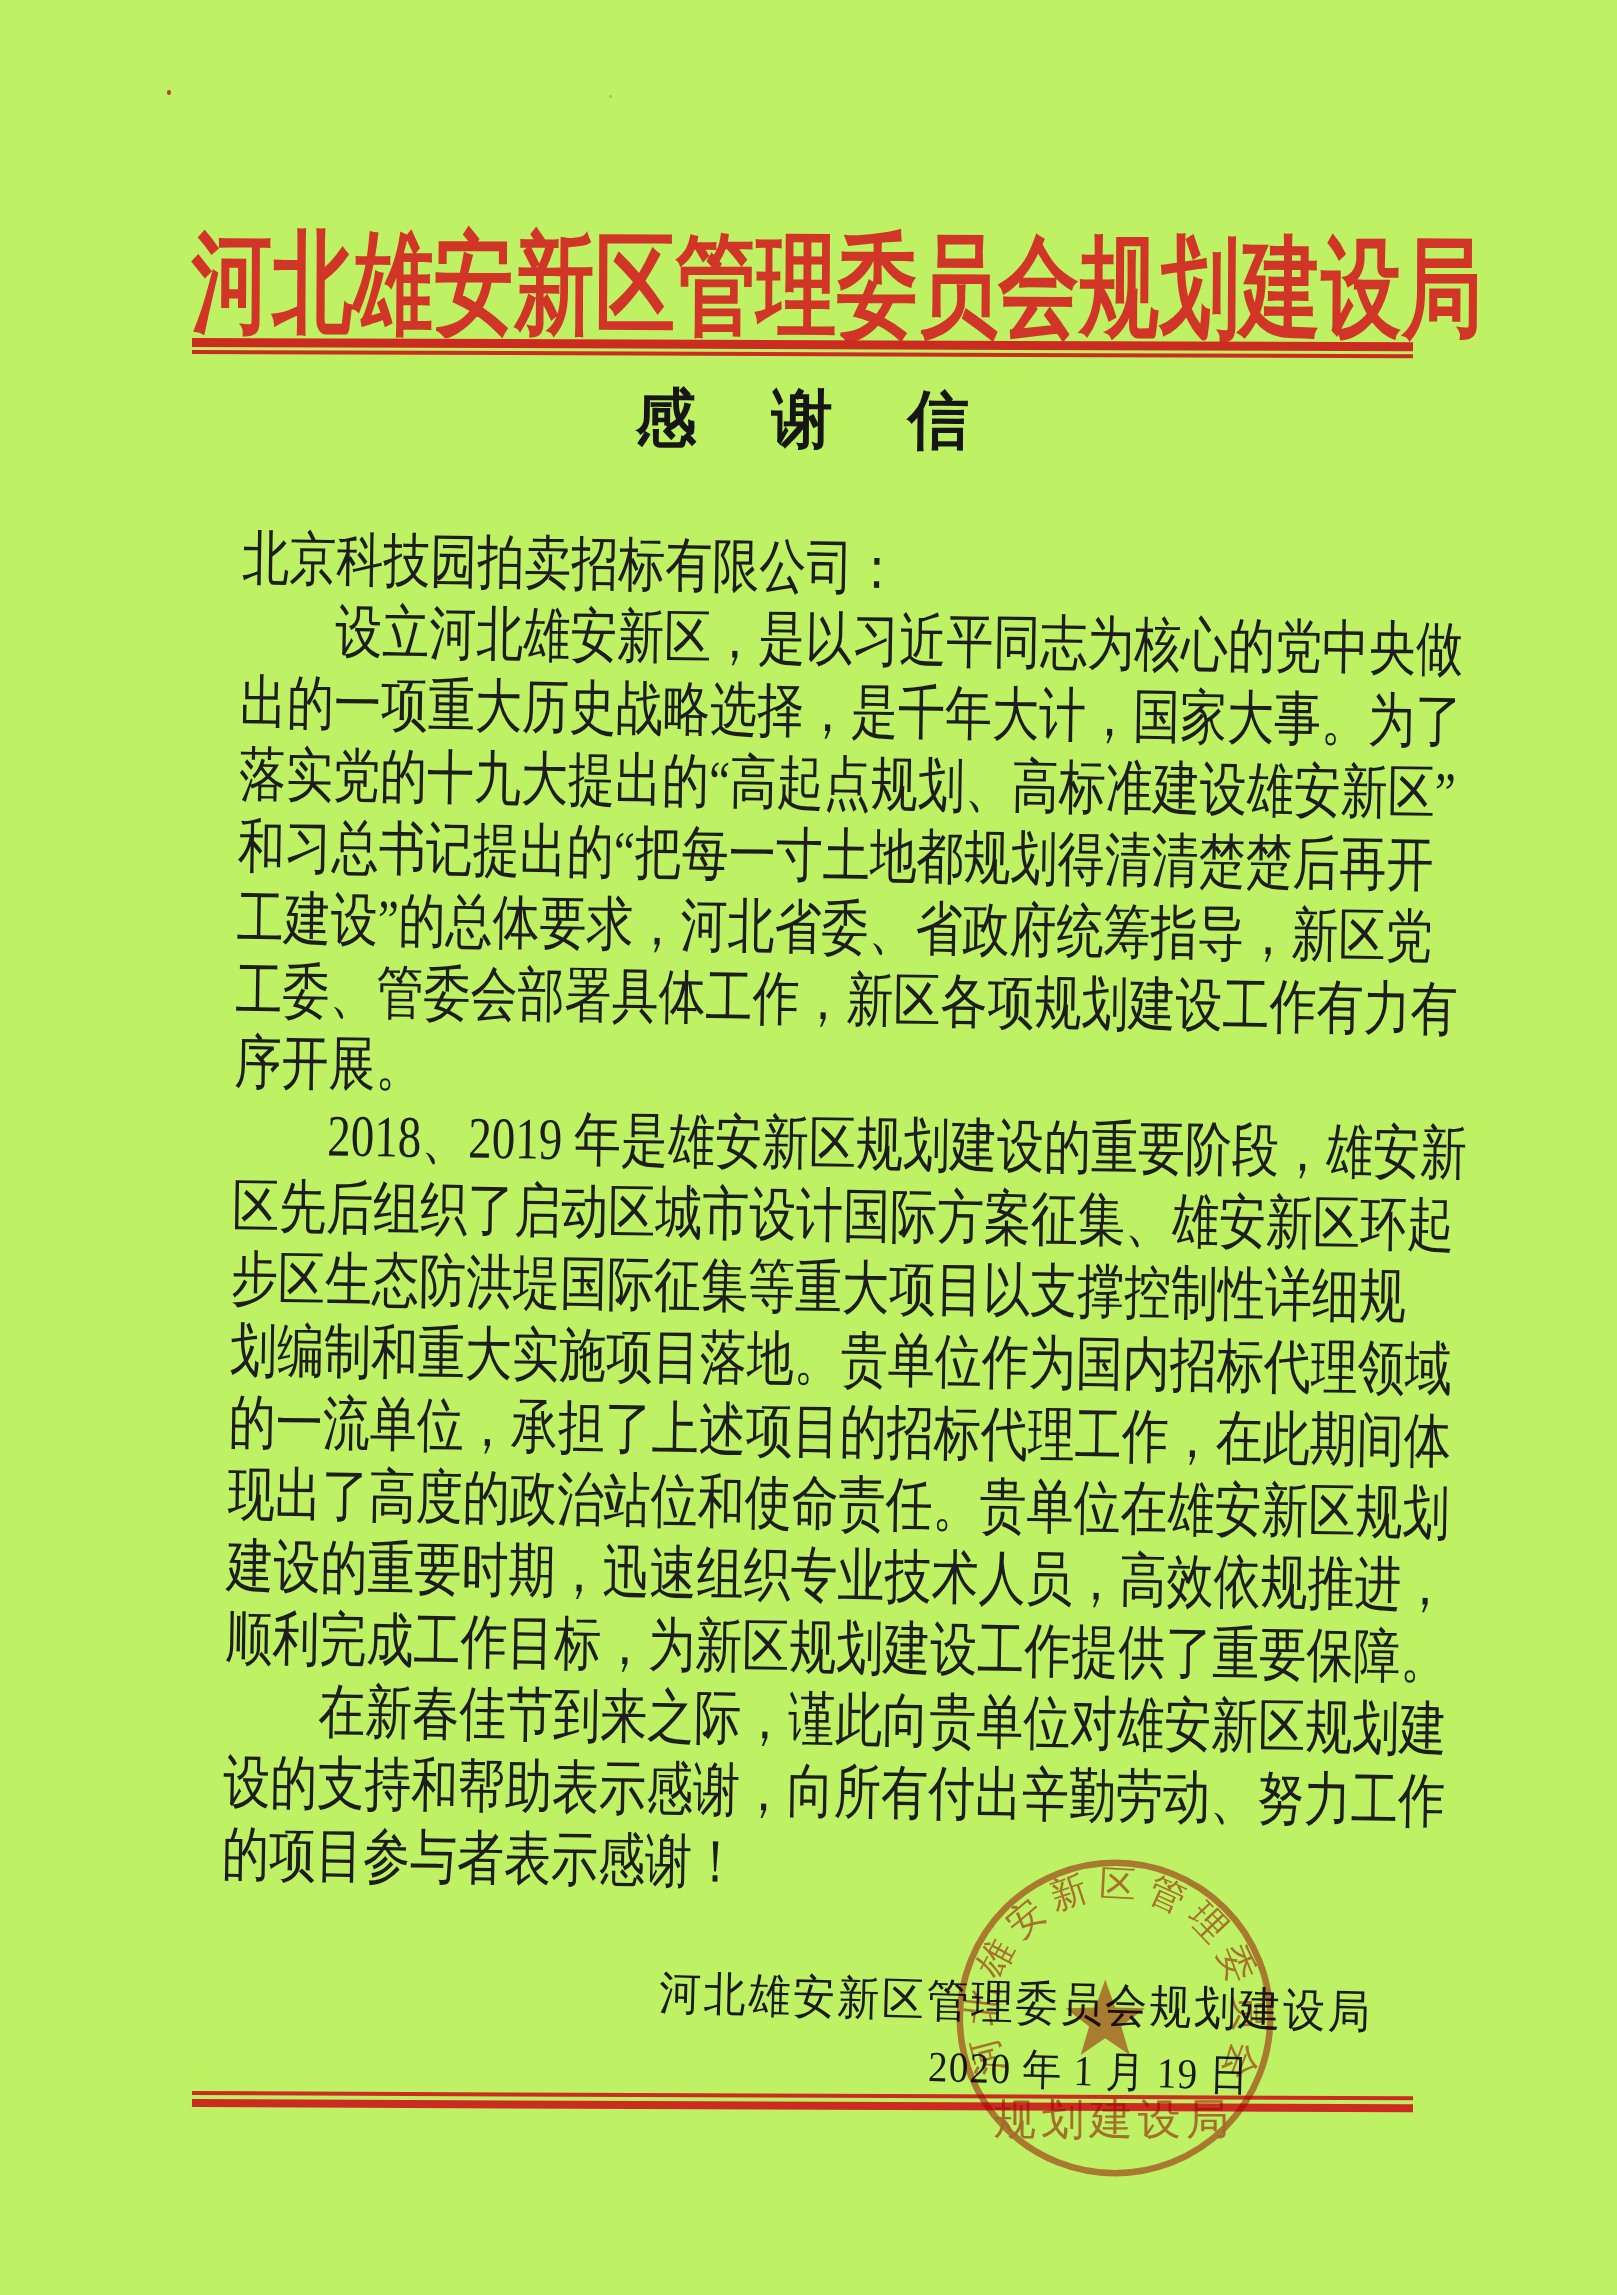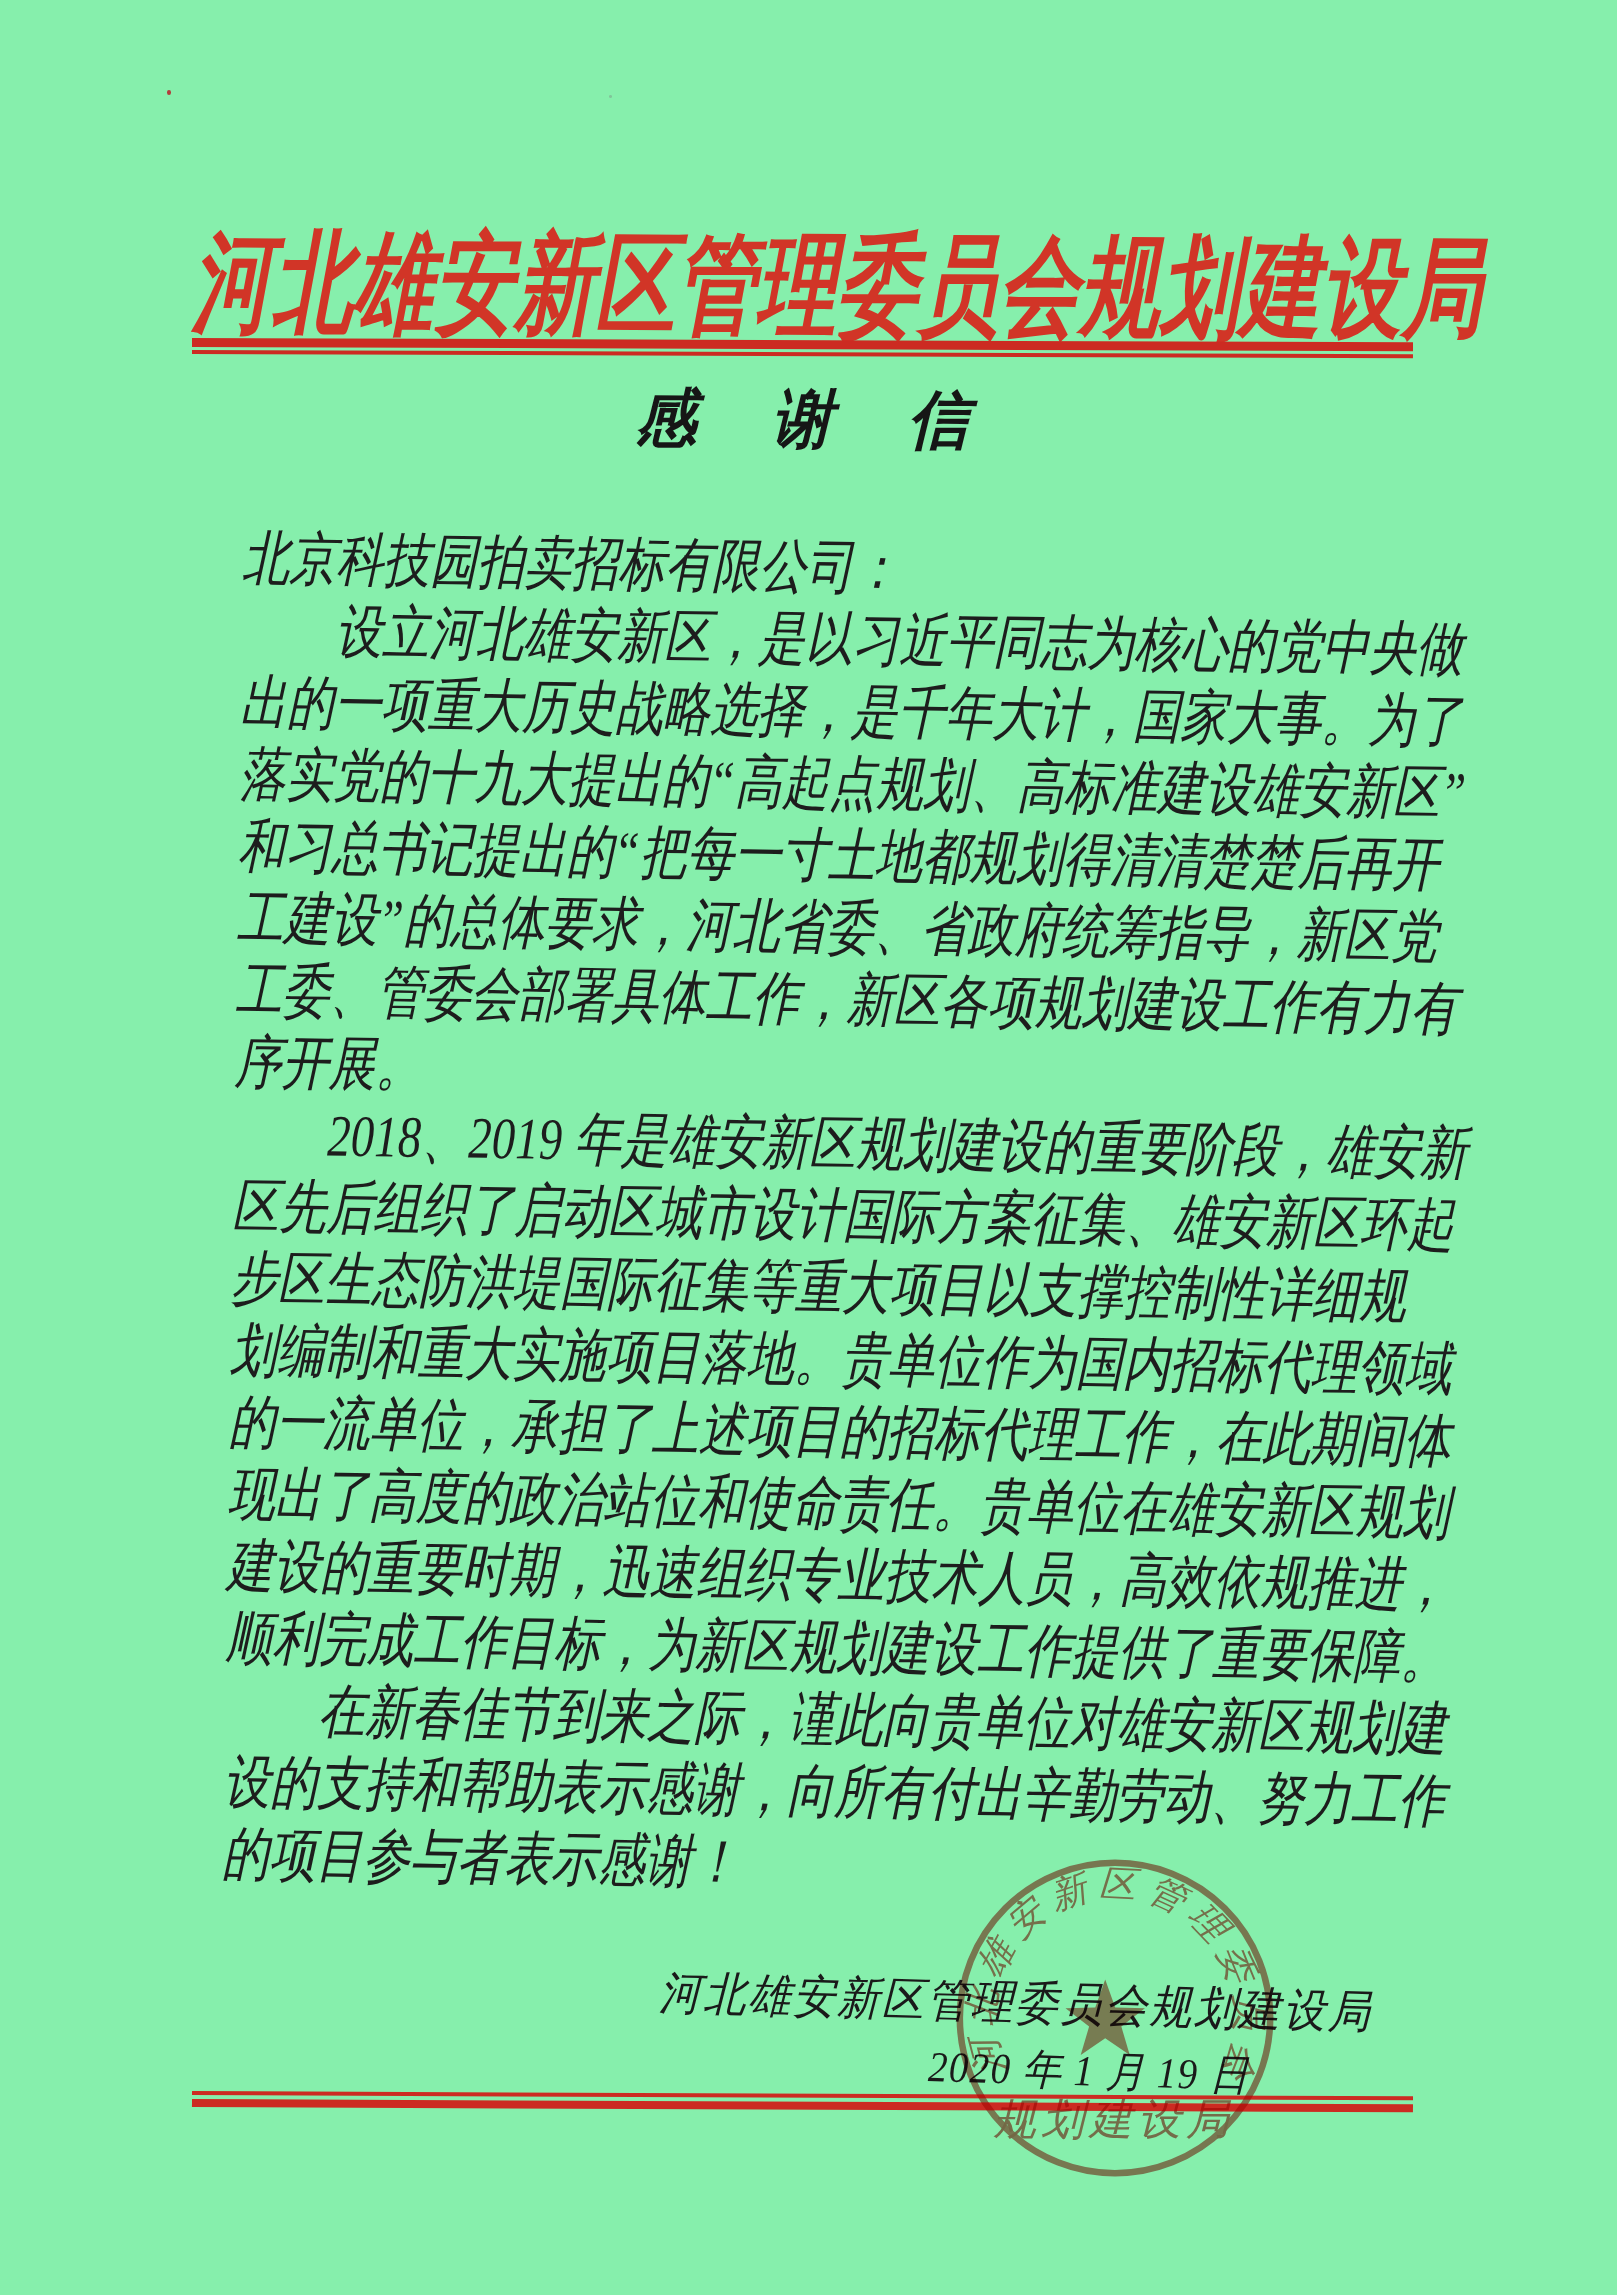--- a/index.html
+++ b/index.html
@@ -1,23 +1,22 @@
 <!DOCTYPE html>
 <html style="font-size:10.4px"><head>
 <meta charset="utf-8">
 <style>
   html,body{margin:0;padding:0;background:#e8e8e8;}
   .page{
     position:relative;
     width:1617px;height:2295px;
-    background:#86efac;
+    background:#bef264;
     overflow:hidden;
     font-family:"Liberation Serif","DejaVu Serif",serif;
     color:#1c1c1c;
-    font-style:italic;
   }
   
   .org-title{
     position:absolute;top:213px;left:192px;width:1221px;
     text-align:center;
     font-family:"Liberation Serif","DejaVu Serif",serif;
     font-weight:700;
     font-size:80px;
     letter-spacing:0.7px;
     white-space:nowrap;

